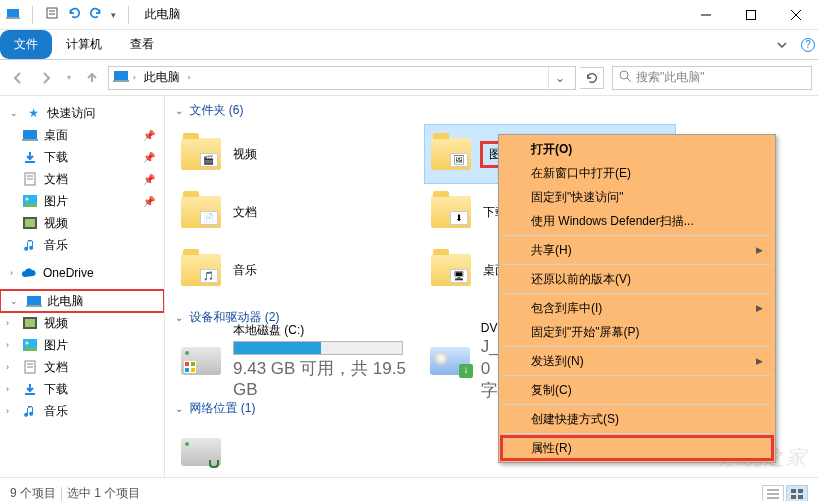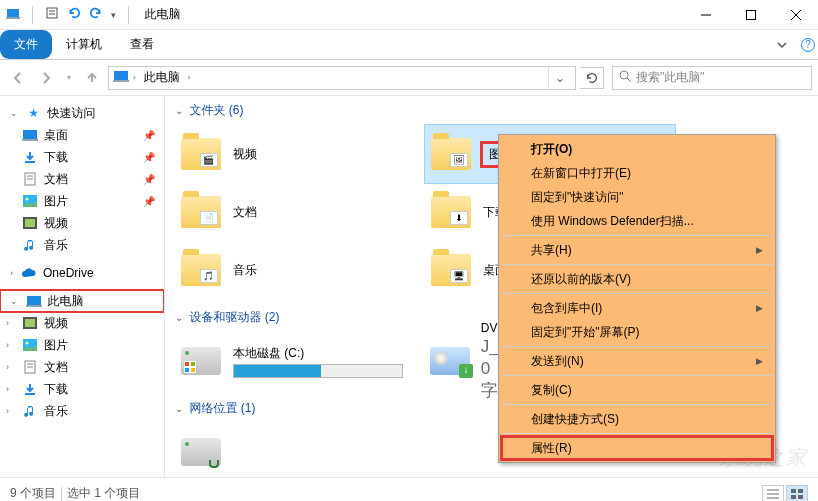--- a/index.html
+++ b/index.html
@@ -421,20 +421,21 @@
                     <rect x="6" y="6" width="4" height="4" fill="#ffb900"></rect>
                   </svg>
                 </div>
               </div>
         </div>
         <div class="meta">
           <div class="ln1">本地磁盘 (C:)</div>
           <div class="bar">
                 <div class="fill" style="width:52%"></div>
               </div>
+          <div class="ln2">9.43 GB 可用，共 19.5 GB</div>
         </div>
       </div>
           <div class="item" style="width:90px">
         <div class="thumb">
           <div class="drive-ic" style="background:linear-gradient(#cfe8ff,#8ab4e8)">
                 <div style="position:absolute;left:4px;top:4px;width:14px;height:14px;border-radius:50%;background:radial-gradient(#fff,#bbb)"></div>
                 <div style="position:absolute;right:-3px;bottom:-3px;width:14px;height:14px;background:#4caf50;border-radius:2px;color:#fff;font-size:10px;text-align:center">↓</div>
               </div>
         </div>
         <div class="meta">

